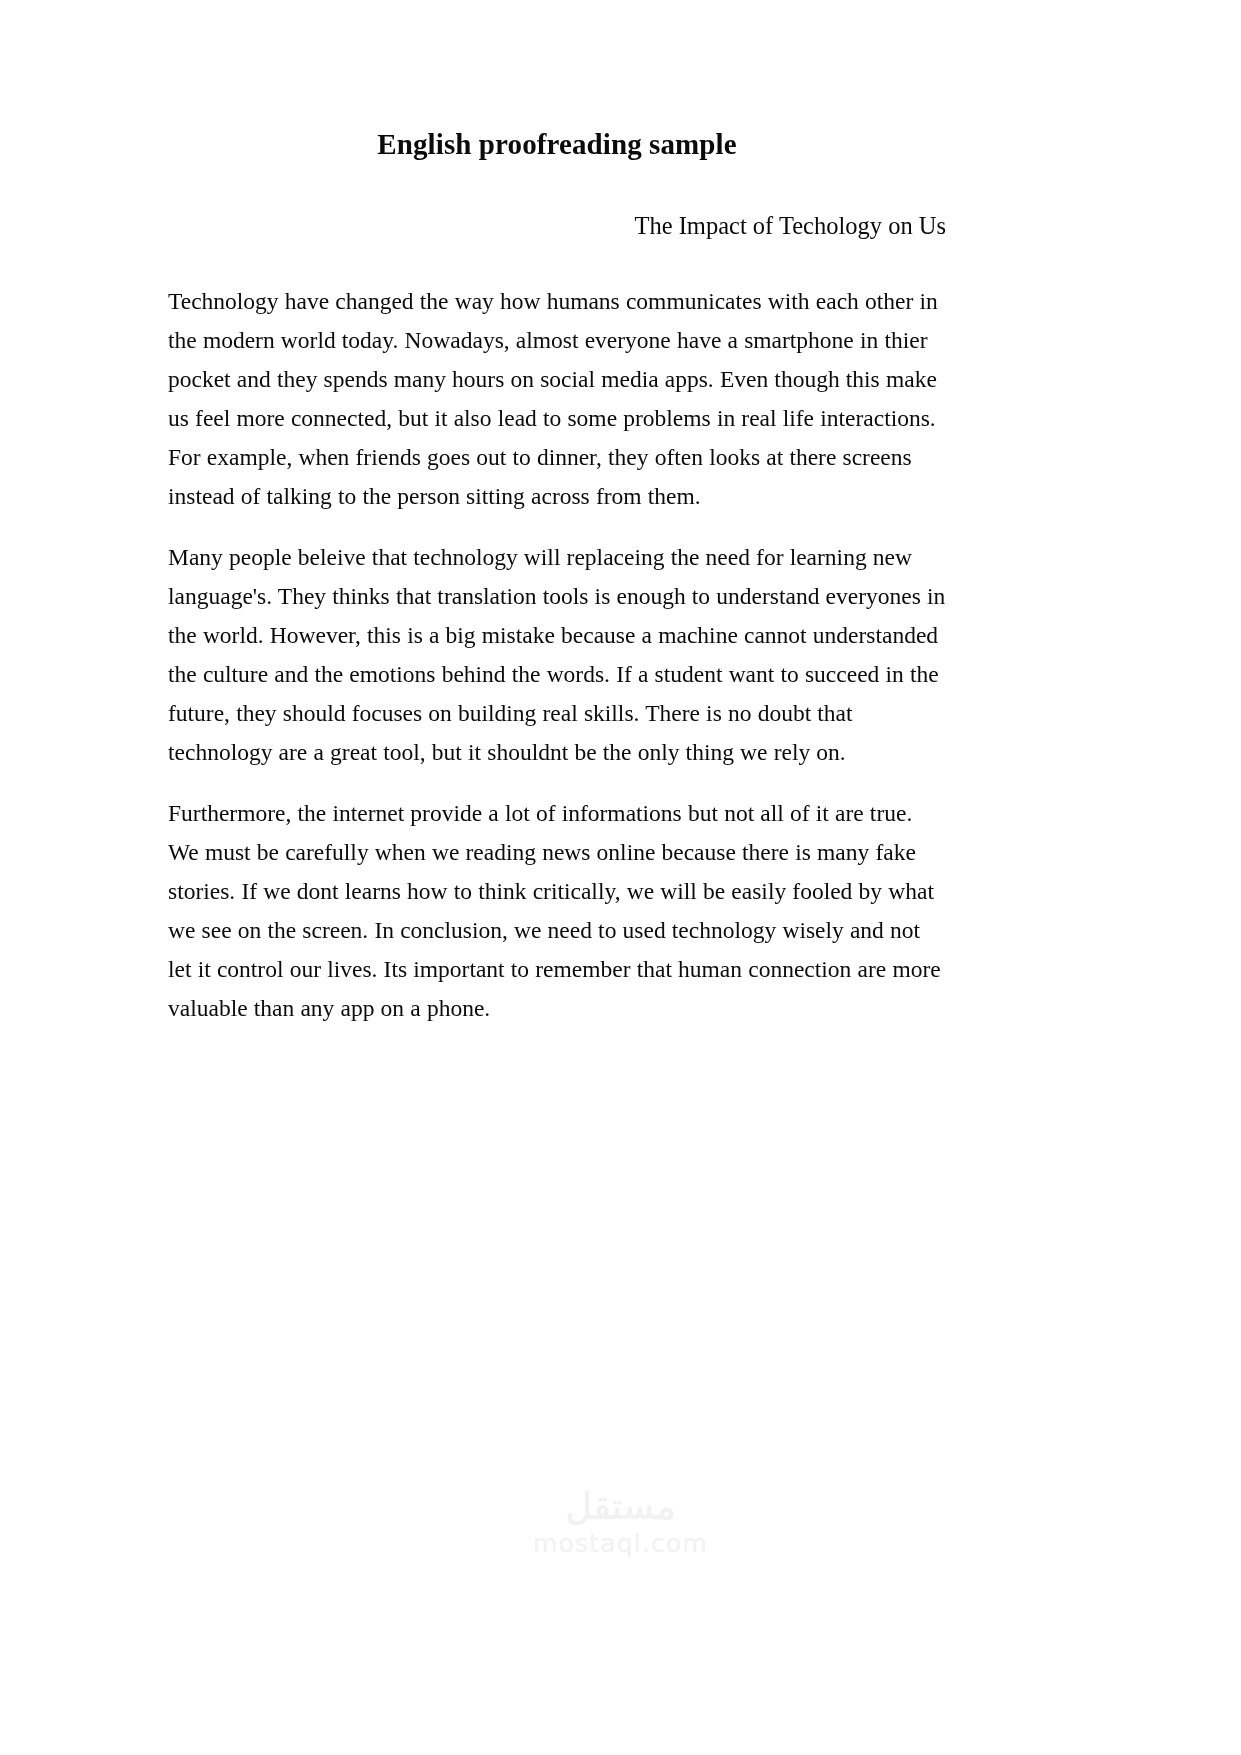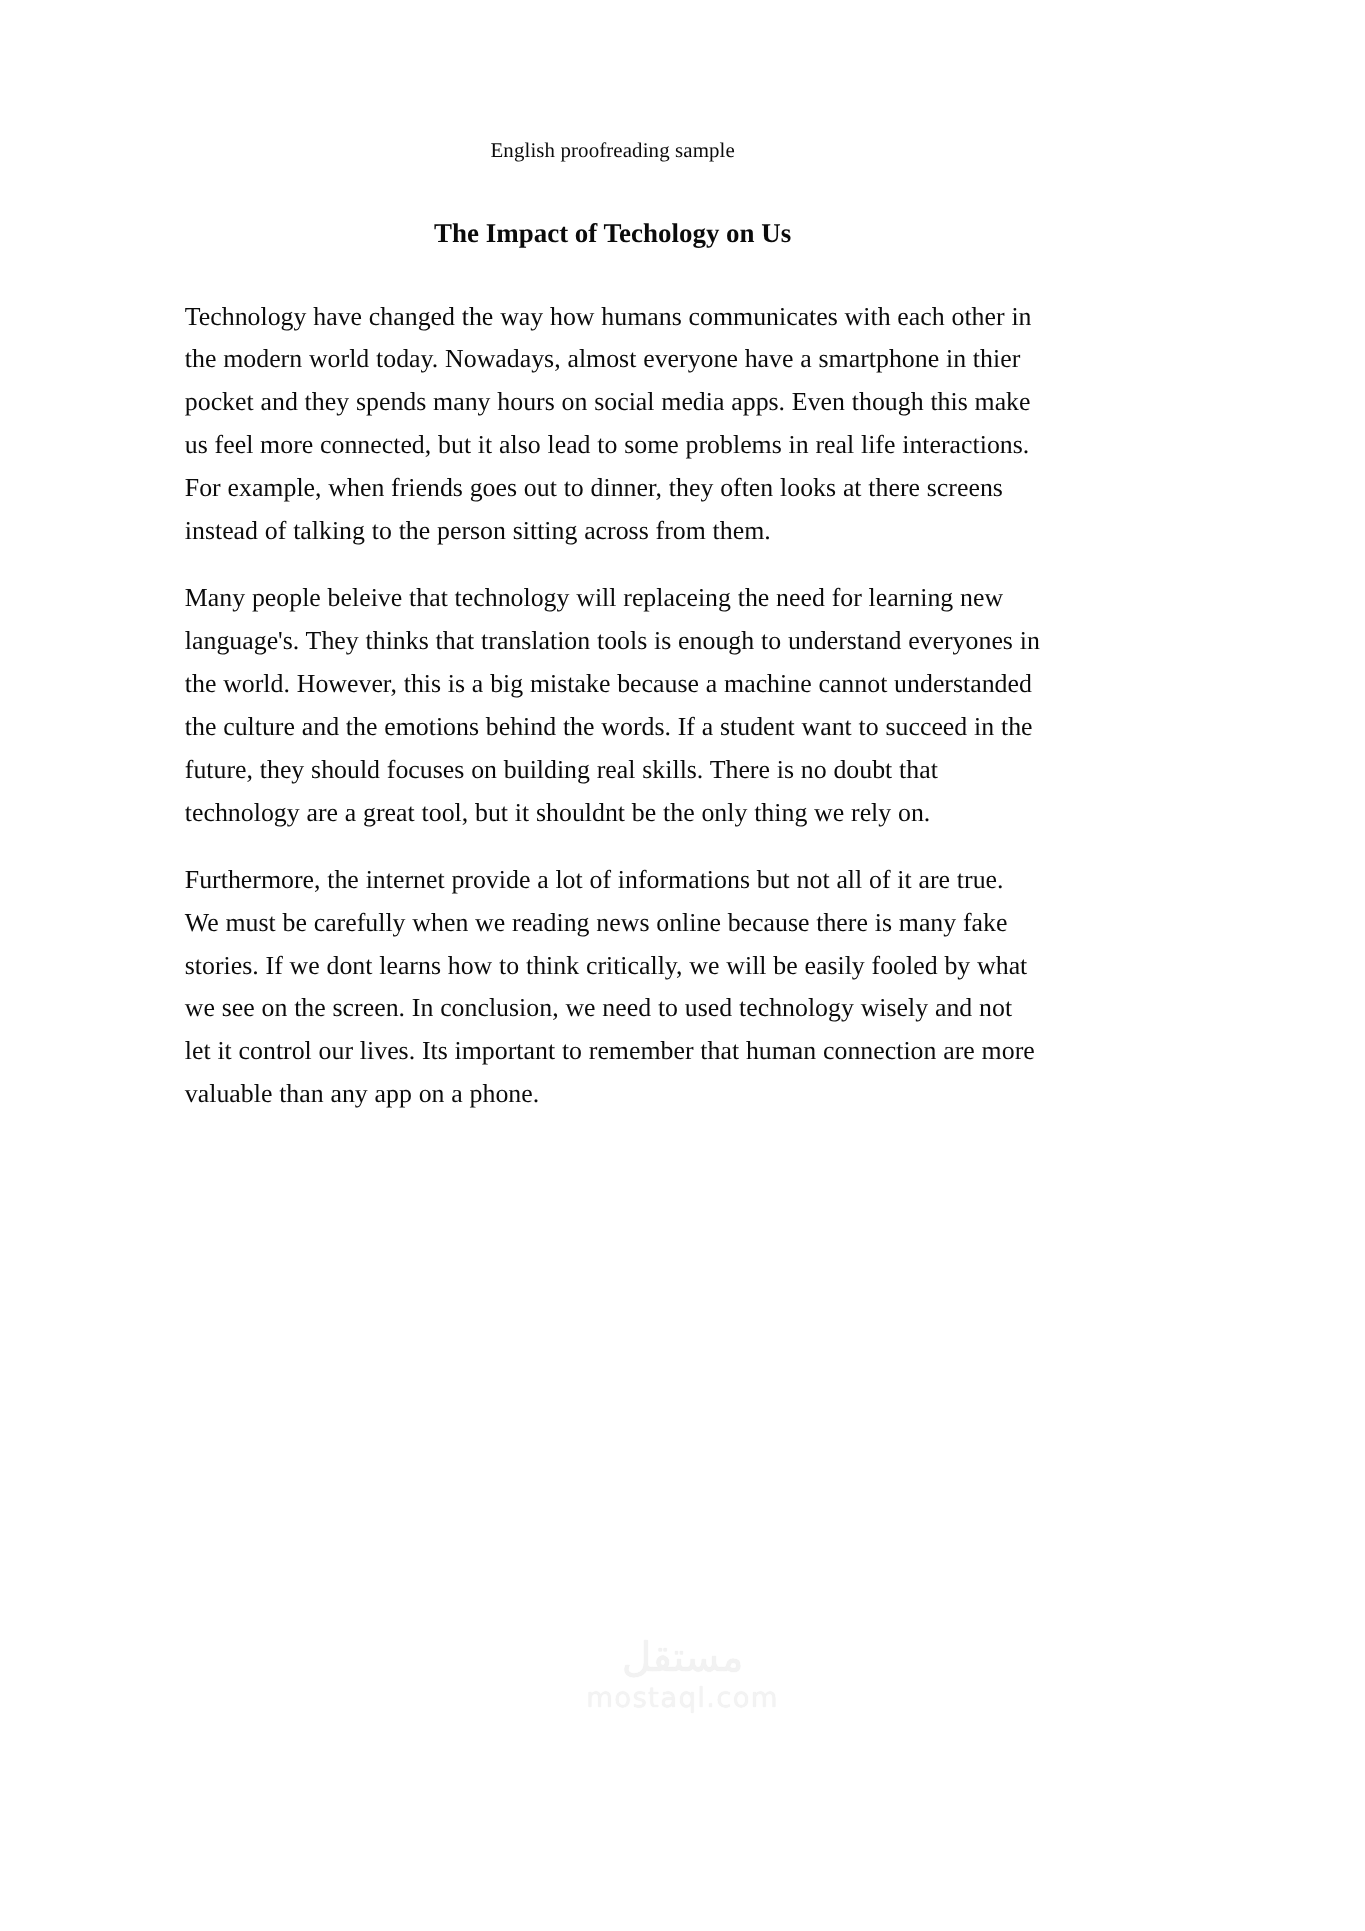--- a/index.html
+++ b/index.html
@@ -19,29 +19,29 @@
     overflow: hidden;
   }
   .content {
     position: absolute;
     left: 168px;
     top: 126px;
     width: 778px;
   }
   .doc-title {
     text-align: center;
-    font-weight: normal;
-    font-size: 19px;
+    font-weight: bold;
+    font-size: 29px;
     line-height: 1.3;
     letter-spacing: 0.1px;
     margin: 0 0 46px 0;
   }
   .doc-heading {
-    text-align: center;
-    font-weight: bold;
+    text-align: right;
+    font-weight: normal;
     font-size: 24.5px;
     line-height: 1.3;
     margin: 0 0 40px 0;
   }
   .para {
     font-size: 23.5px;
     line-height: 39px;
     text-align: left;
     margin: 0 0 22px 0;
     word-spacing: 0.3px;

